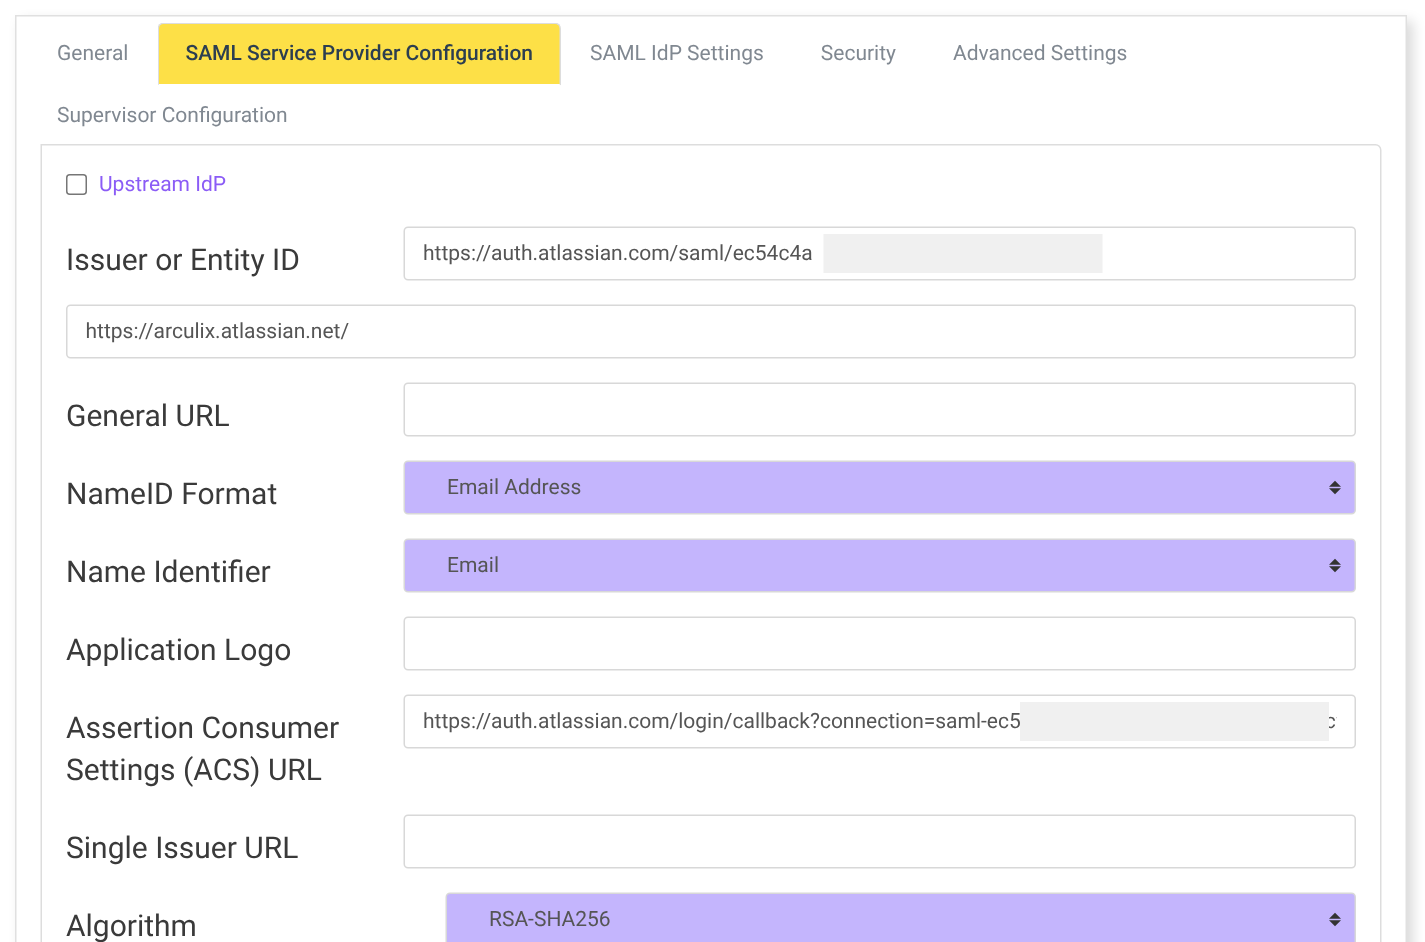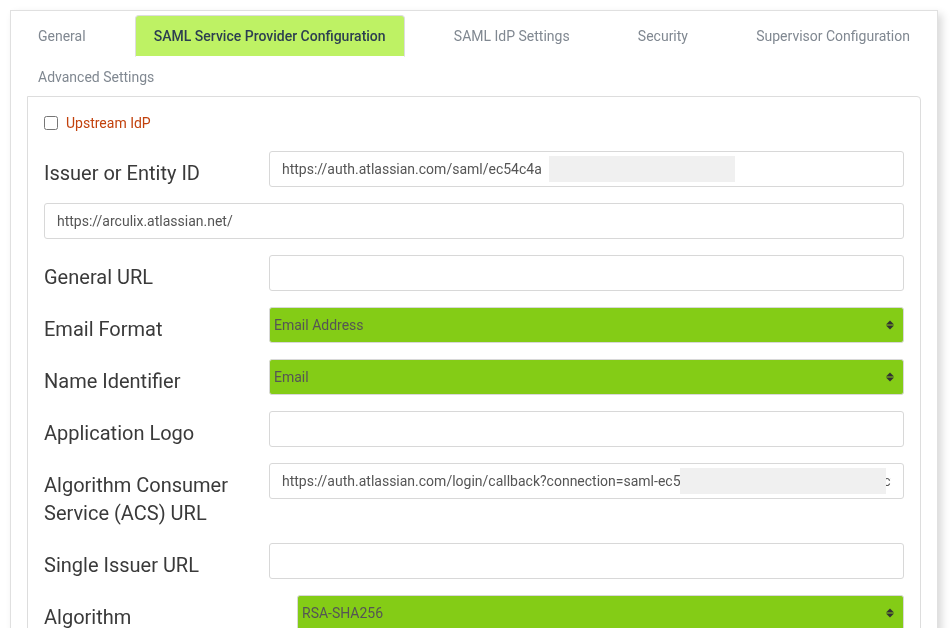--- a/index.html
+++ b/index.html
@@ -18,38 +18,37 @@
       border: 1px solid #e0e0e0;
       box-shadow: 4px 4px 8px rgba(0,0,0,0.15);
       position: relative;
     }
     .tabs {
       display: flex;
       flex-wrap: wrap;
       padding: 0;
       border-bottom: none;
       background: #fff;
-      justify-content: space-between;
     }
     .tab {
       padding: 12px 18px;
       color: #808891;
       font-size: 14px;
       cursor: pointer;
       border: 1px solid transparent;
       border-bottom: none;
       white-space: nowrap;
     }
     .tab.active {
       color: #2c3e50;
       font-weight: 500;
       border: 1px solid #ddd;
       border-bottom: 1px solid #fff;
       border-radius: 4px 4px 0 0;
-      background: #bef264;
+      background: #fde047;
       margin-bottom: -1px;
       z-index: 2;
       position: relative;
     }
     .tab-content {
       border: 1px solid #ddd;
       border-radius: 0 4px 4px 4px;
       padding: 18px 16px 20px 16px;
       margin: 0 8px 0 8px;
       position: relative;
@@ -64,21 +63,21 @@
       margin-bottom: 20px;
     }
     .checkbox-row input[type="checkbox"] {
       margin-right: 8px;
       width: 14px;
       height: 14px;
       cursor: pointer;
     }
     .checkbox-row label {
       font-size: 14px;
-      color: #c2410c;
+      color: #8b5cf6;
       cursor: pointer;
     }
     .form-row {
       display: flex;
       align-items: flex-start;
       margin-bottom: 16px;
     }
     .form-label {
       width: 225px;
       flex-shrink: 0;
@@ -97,24 +96,24 @@
       font-size: 14px;
       color: #555;
       background: #fff;
       border: 1px solid #d8d8d8;
       border-radius: 3px;
       font-family: inherit;
       height: 36px;
     }
     .select-input {
       width: 100%;
-      padding: 8px 32px 8px 4px;
+      padding: 8px 32px 8px 28px;
       font-size: 14px;
       color: #555;
-      background: #84cc16;
+      background: #c4b5fd;
       border: 1px solid #d8d8d8;
       border-radius: 3px;
       font-family: inherit;
       appearance: none;
       -webkit-appearance: none;
       cursor: pointer;
       height: 36px;
     }
     .select-wrapper {
       position: relative;
@@ -159,22 +158,22 @@
 </head>
 <body>
 
 <div class="container">
   <div class="tabs-wrapper">
     <div class="tabs">
       <div class="tab">General</div>
       <div class="tab active">SAML Service Provider Configuration</div>
       <div class="tab">SAML IdP Settings</div>
       <div class="tab">Security</div>
+      <div class="tab">Advanced Settings</div>
       <div class="tab">Supervisor Configuration</div>
-      <div class="tab">Advanced Settings</div>
     </div>
 
     <div class="tab-content">
 
       <div class="checkbox-row">
         <input type="checkbox" id="upstream-idp" style="">
         <label for="upstream-idp">Upstream IdP</label>
       </div>
 
       <div class="form-row">
@@ -192,21 +191,21 @@
       </div>
 
       <div class="form-row">
         <div class="form-label">General URL</div>
         <div class="form-control">
           <input type="text" class="text-input" value="" style="">
         </div>
       </div>
 
       <div class="form-row">
-        <div class="form-label">Email Format</div>
+        <div class="form-label">NameID Format</div>
         <div class="form-control select-wrapper">
           <select class="select-input">
             <option>Email Address</option>
           </select>
           <span class="select-arrows"></span>
         </div>
       </div>
 
       <div class="form-row">
         <div class="form-label">Name Identifier</div>
@@ -219,21 +218,21 @@
       </div>
 
       <div class="form-row">
         <div class="form-label">Application Logo</div>
         <div class="form-control">
           <input type="text" class="text-input" value="" style="">
         </div>
       </div>
 
       <div class="form-row">
-        <div class="form-label">Algorithm Consumer Service (ACS) URL</div>
+        <div class="form-label">Assertion Consumer Settings (ACS) URL</div>
         <div class="form-control input-wrapper">
           <input type="text" class="text-input" value="https://auth.atlassian.com/login/callback?connection=saml-ec54c                                                      cff" style="">
           <div class="redacted-overlay" style="left: 411px; width: 206px;"></div>
         </div>
       </div>
 
       <div class="form-row">
         <div class="form-label">Single Issuer URL</div>
         <div class="form-control">
           <input type="text" class="text-input" value="" style="">

